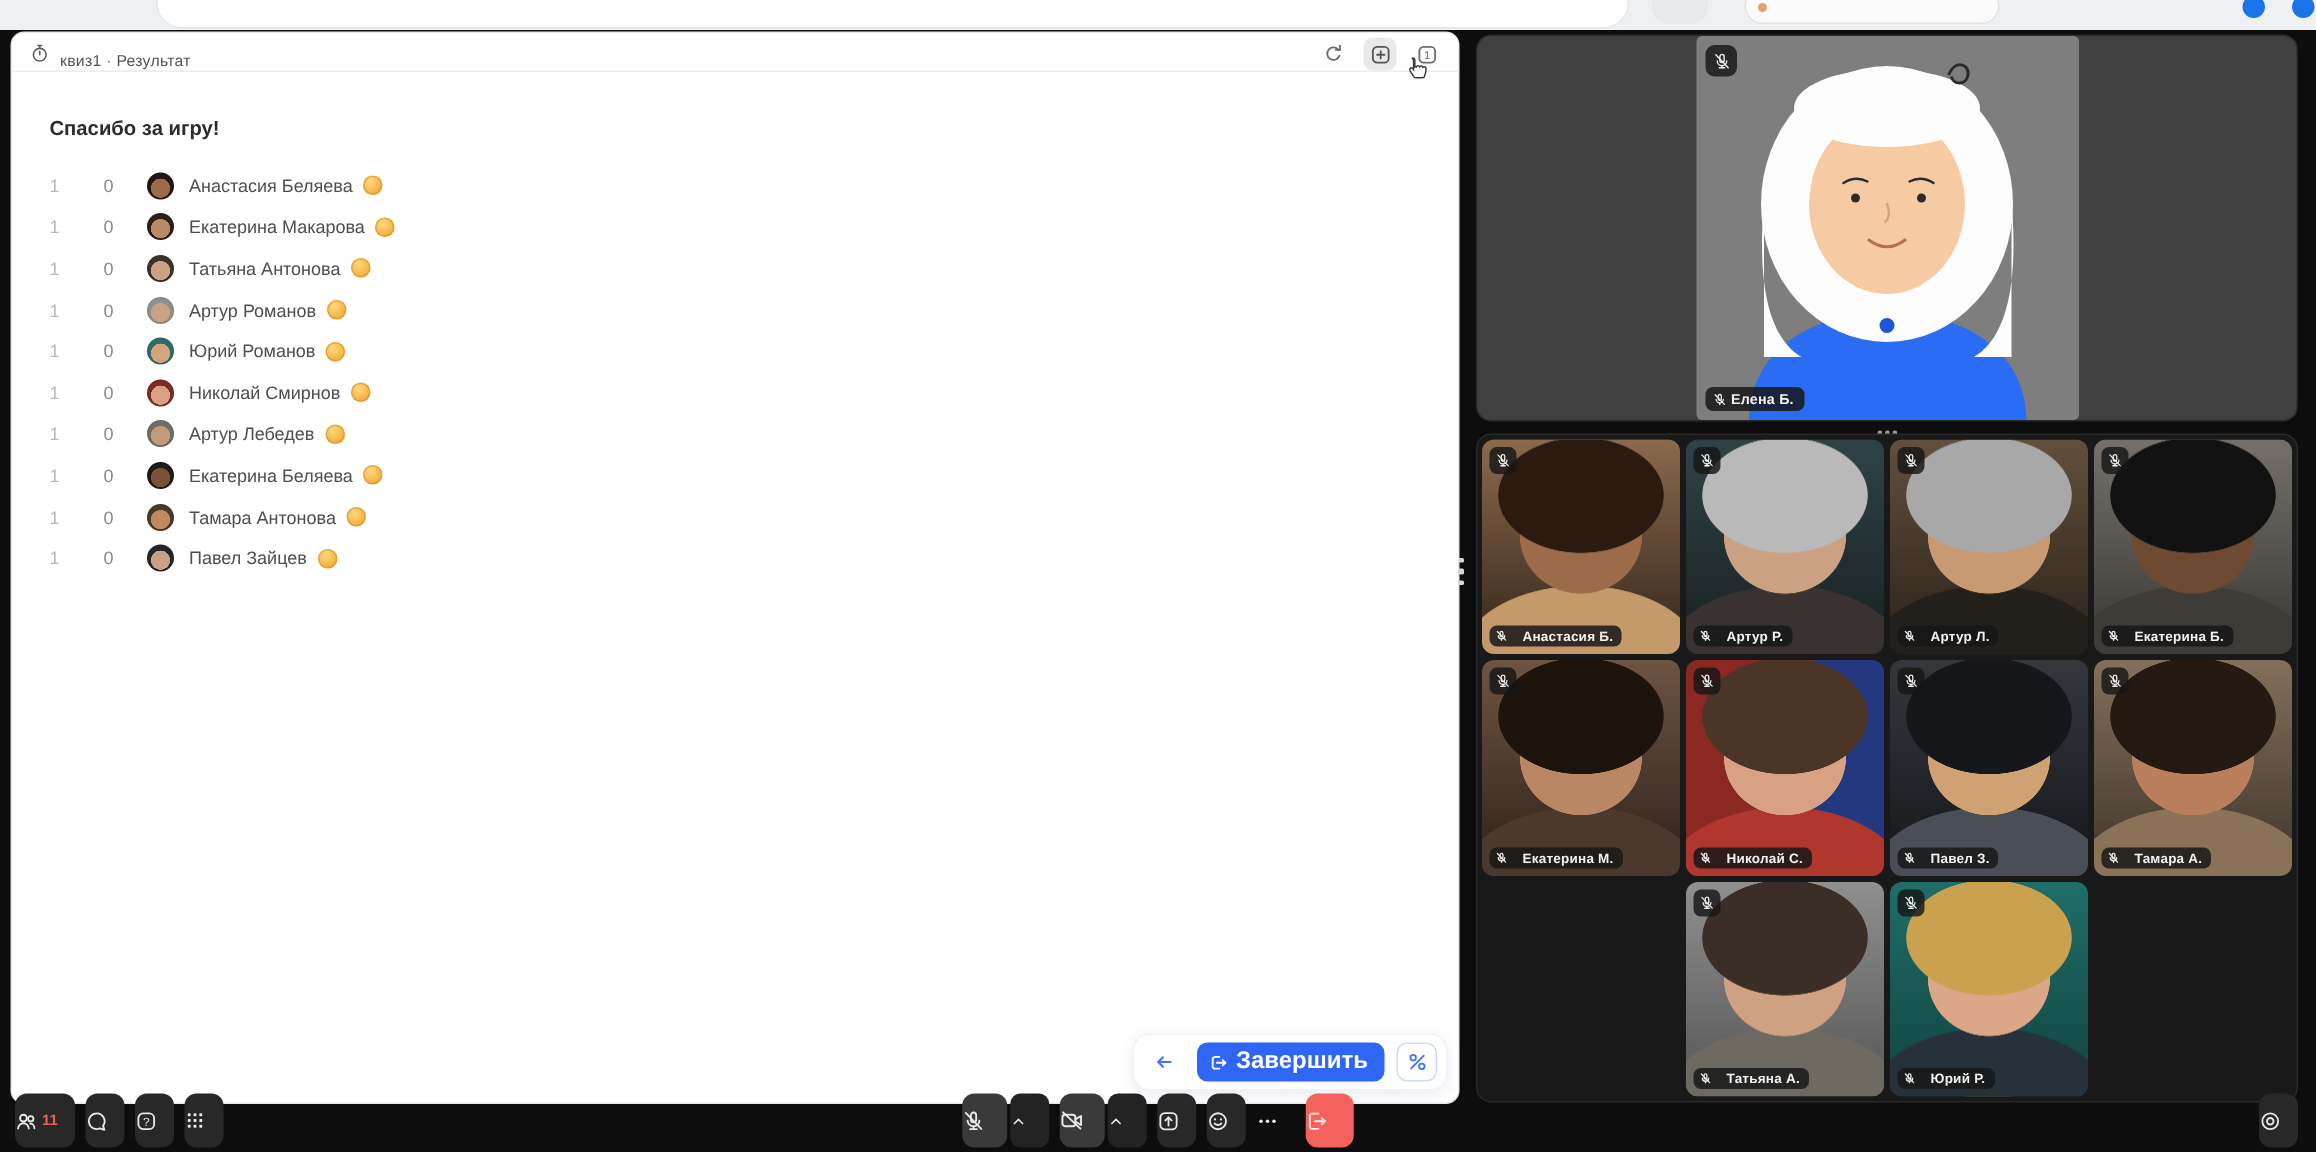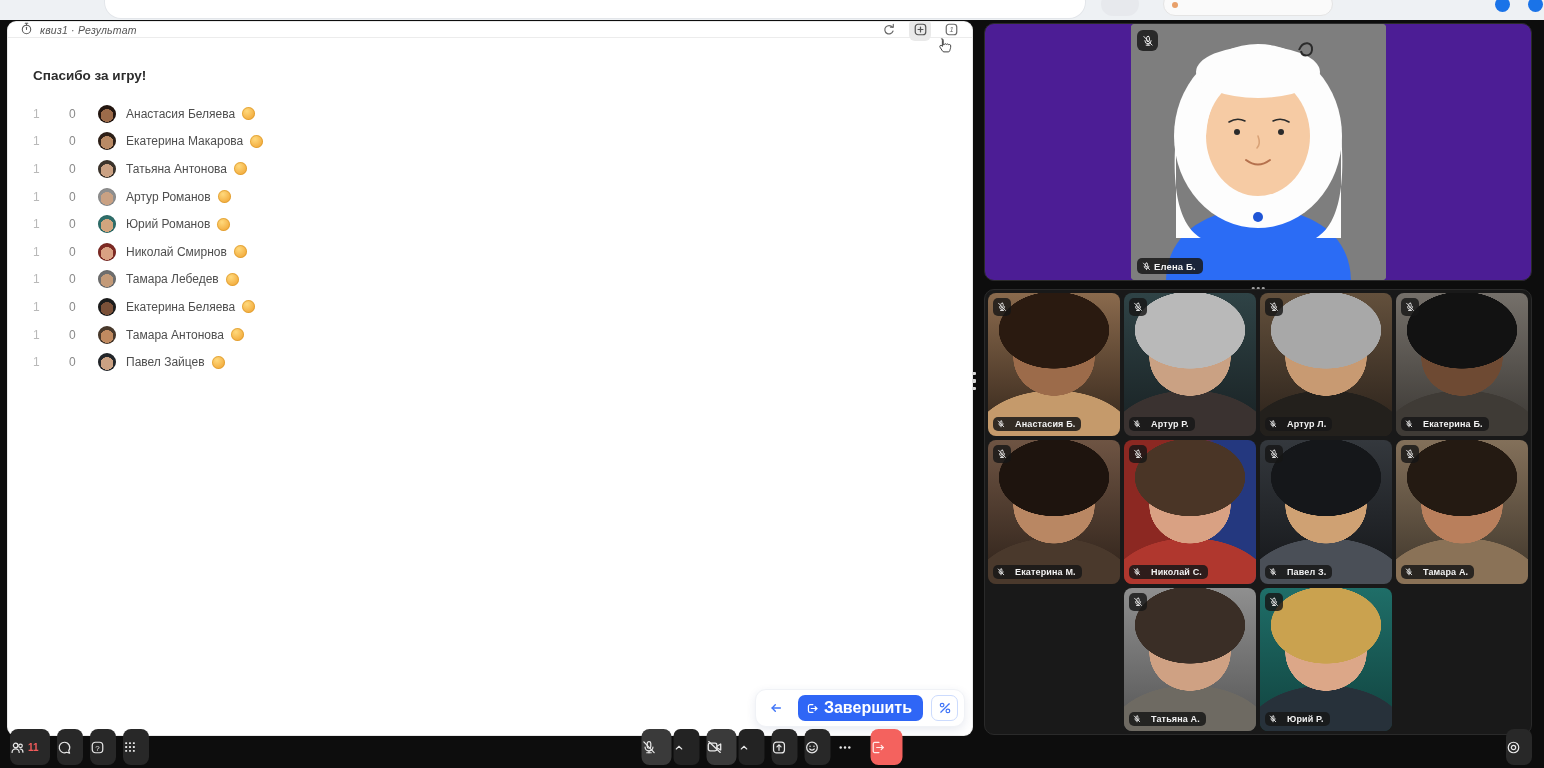--- a/index.html
+++ b/index.html
@@ -12,21 +12,21 @@
   .mini-pill-1 { position:absolute; left:1101px; top:-8px; width:38px; height:24px; background:#e7e9ed; border-radius:12px; }
   .mini-pill-2 { position:absolute; left:1163px; top:-8px; width:170px; height:24px; background:#fafafa; border:1px solid #e4e4e4; border-radius:12px; }
   .orange-dot { position:absolute; left:8px; top:9px; width:6px; height:6px; border-radius:50%; background:#e8a06a; }
   .ext-circle { position:absolute; top:-3px; width:15px; height:15px; border-radius:50%; }
 
   
   .app { position:absolute; top:20px; left:0; right:0; bottom:0; background:#0d0d0d; }
 
   
   .quiz-panel { position:absolute; left:8px; top:2px; width:964px; height:713px; background:#fff; border-radius:8px; overflow:hidden; box-shadow:0 0 0 1px #e9e9e9; }
-  .quiz-header { display:flex; align-items:center; height:16px; border-bottom:1px solid #ececec; padding:0 10px 0 12px; color:#5c5c5c;font-style:italic; }
+  .quiz-header { display:flex; align-items:flex-end; height:26px; border-bottom:1px solid #ececec; padding:0 10px 0 12px; color:#5c5c5c; }
   .quiz-header-title { font-size:10.5px; margin-left:7px; color:#555; letter-spacing:.2px; }
   .quiz-header-actions { margin-left:auto; display:flex; align-items:center; gap:9px; color:#6b6b6b; }
   .hdr-icon-btn { width:22px; height:22px; display:flex; align-items:center; justify-content:center; border-radius:6px; cursor:pointer; }
   .hdr-icon-btn.hovered { background:#e9e9e9; }
   .cursor-overlay { position:absolute; left:928px; top:15px; z-index:30; pointer-events:none; }
 
   .quiz-body { padding:18px 24px 0 25px; }
   .quiz-title { font-size:17px; font-weight:bold; color:#1e1e1e; letter-spacing:.2px; }
   .quiz-subtitle { margin-top:12px; font-size:13.5px; font-weight:600; color:#2c2c2c; }
   .quiz-list { margin-top:17px; }
@@ -41,21 +41,21 @@
   .back-btn { width:28px; height:25px; display:flex; align-items:center; justify-content:center; color:#3f74f8; background:transparent; border:none; cursor:pointer; border-radius:7px; }
   .finish-btn { display:flex; align-items:center; gap:5px; height:26px; padding:0 11px 0 8px; background:#2f66f6; color:#fff; border:none; border-radius:7px; font-size:16px; font-weight:bold; font-family:inherit; cursor:pointer; }
   .percent-btn { width:27px; height:26px; display:flex; align-items:center; justify-content:center; background:#fff; border:1.5px solid #ccdbfd; border-radius:7px; color:#3f74f8; cursor:pointer; }
 
   
   .divider-grip { position:absolute; left:971px; top:345px; width:6px; height:32px; display:flex; flex-direction:column; align-items:center; justify-content:center; gap:4px; cursor:col-resize; }
   .divider-grip i { width:3.5px; height:3.5px; background:#d8d8d8; border-radius:1px; }
 
   
   .stage { position:absolute; left:980px; top:1px; width:556px; height:716px; }
-  .main-tile { position:absolute; left:4px; top:2px; width:548px; height:258px; background:#4c1d95; border:1px solid #2a2a2a; border-radius:10px; overflow:hidden; }
+  .main-tile { position:absolute; left:4px; top:2px; width:548px; height:258px; background:#404040; border:1px solid #2a2a2a; border-radius:10px; overflow:hidden; }
   .main-video { position:absolute; left:146px; top:0; width:255px; height:100%; background:#7e7e7e; border-radius:4px; overflow:hidden; }
   .mic-badge { position:absolute; left:6px; top:6px; width:21px; height:21px; background:rgba(22,22,22,.82); border-radius:6px; display:flex; align-items:center; justify-content:center; color:#ececec; }
   .name-pill { position:absolute; left:6px; bottom:6px; display:flex; align-items:center; gap:3px; background:rgba(24,24,24,.85); border-radius:5px; padding:2.5px 7px 2.5px 5px; color:#f2f2f2; font-size:9.5px; font-weight:bold; letter-spacing:.15px; white-space:nowrap; }
   .dots-handle { position:absolute; left:50%; top:263px; transform:translateX(-50%); display:flex; gap:2.5px; padding:3px 6px; cursor:pointer; }
   .dots-handle i { width:2.5px; height:2.5px; background:#9c9c9c; border-radius:50%; }
 
   .grid-panel { position:absolute; left:4px; top:268px; width:548px; height:446px; background:#191919; border:1px solid #2a2a2a; border-radius:10px; padding:3px; display:grid; grid-template-columns:repeat(4,1fr); grid-template-rows:1fr 1fr 1fr; gap:4px; }
   .video-tile { position:relative; border-radius:8px; overflow:hidden; cursor:pointer; }
   .portrait { position:absolute; inset:0; }
   .video-tile .mic-badge { width:18px; height:18px; border-radius:5px; left:5px; top:5px; }
@@ -173,21 +173,21 @@
               <span class="qr-rank">1</span>
               <span class="qr-score">0</span>
               <span class="qr-avatar" style="background: radial-gradient(circle at 50% 58%, rgb(217, 161, 131) 0px, rgb(217, 161, 131) 46%, rgb(126, 42, 36) 47%, rgb(126, 42, 36) 100%);"></span>
               <span class="qr-name">Николай Смирнов</span>
               <span class="coin"></span>
             </div>
             <div class="quiz-row">
               <span class="qr-rank">1</span>
               <span class="qr-score">0</span>
               <span class="qr-avatar" style="background: radial-gradient(circle at 50% 58%, rgb(195, 154, 120) 0px, rgb(195, 154, 120) 46%, rgb(110, 110, 110) 47%, rgb(110, 110, 110) 100%);"></span>
-              <span class="qr-name">Тамара Лебедев</span>
+              <span class="qr-name">Артур Лебедев</span>
               <span class="coin"></span>
             </div>
             <div class="quiz-row">
               <span class="qr-rank">1</span>
               <span class="qr-score">0</span>
               <span class="qr-avatar" style="background: radial-gradient(circle at 50% 58%, rgb(122, 80, 56) 0px, rgb(122, 80, 56) 46%, rgb(28, 28, 28) 47%, rgb(28, 28, 28) 100%);"></span>
               <span class="qr-name">Екатерина Беляева</span>
               <span class="coin"></span>
             </div>
             <div class="quiz-row">

